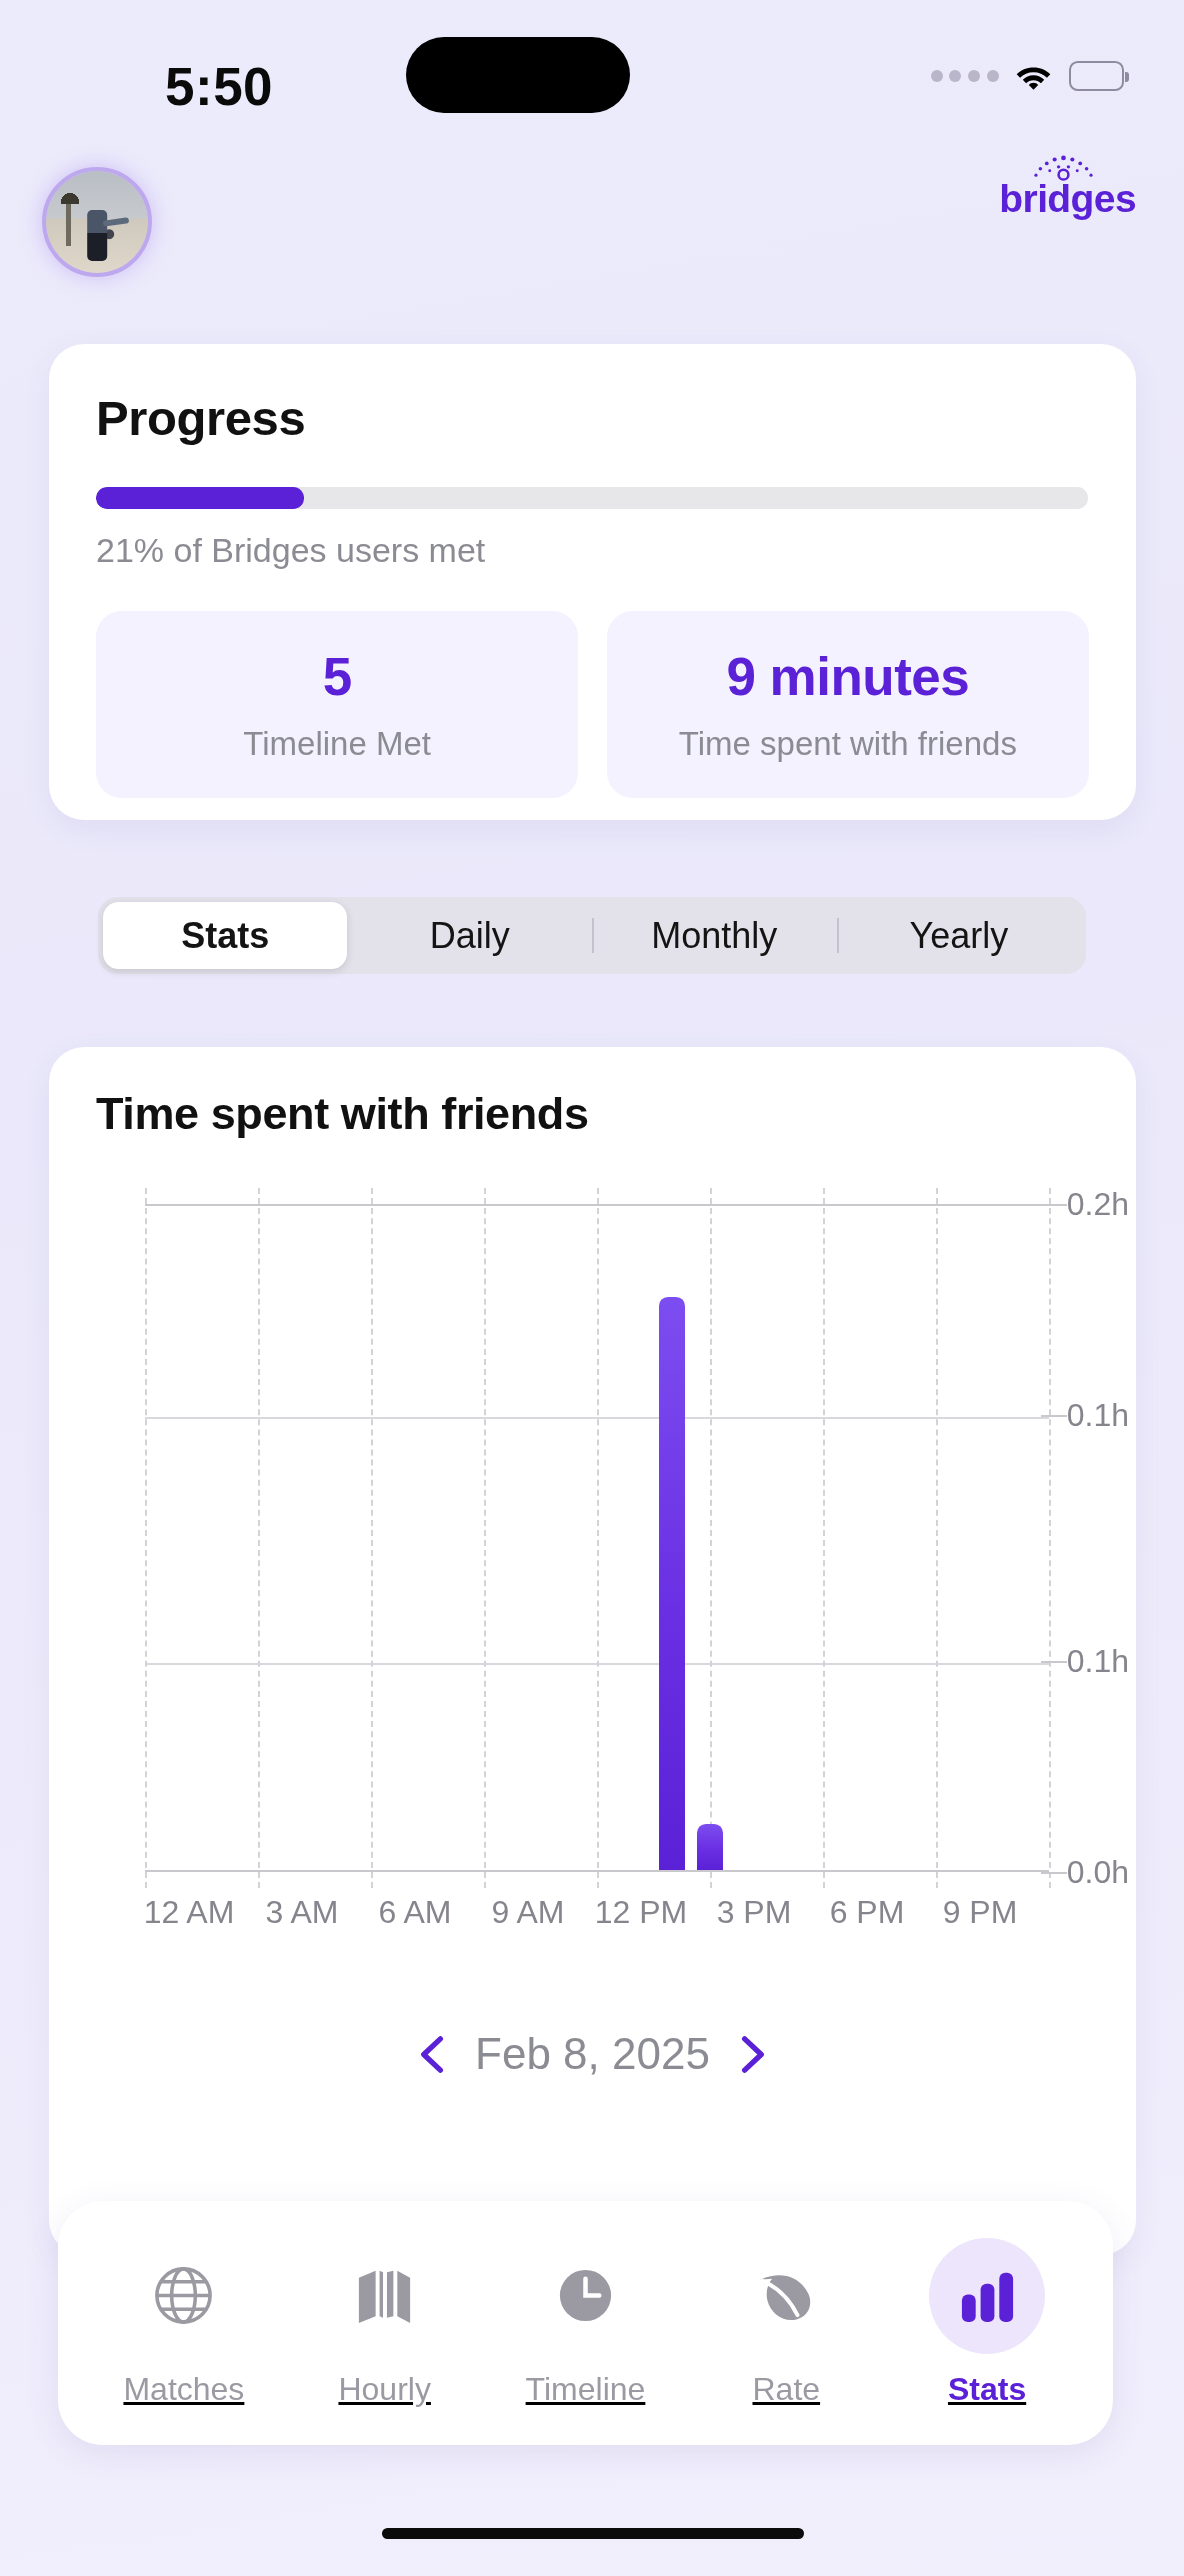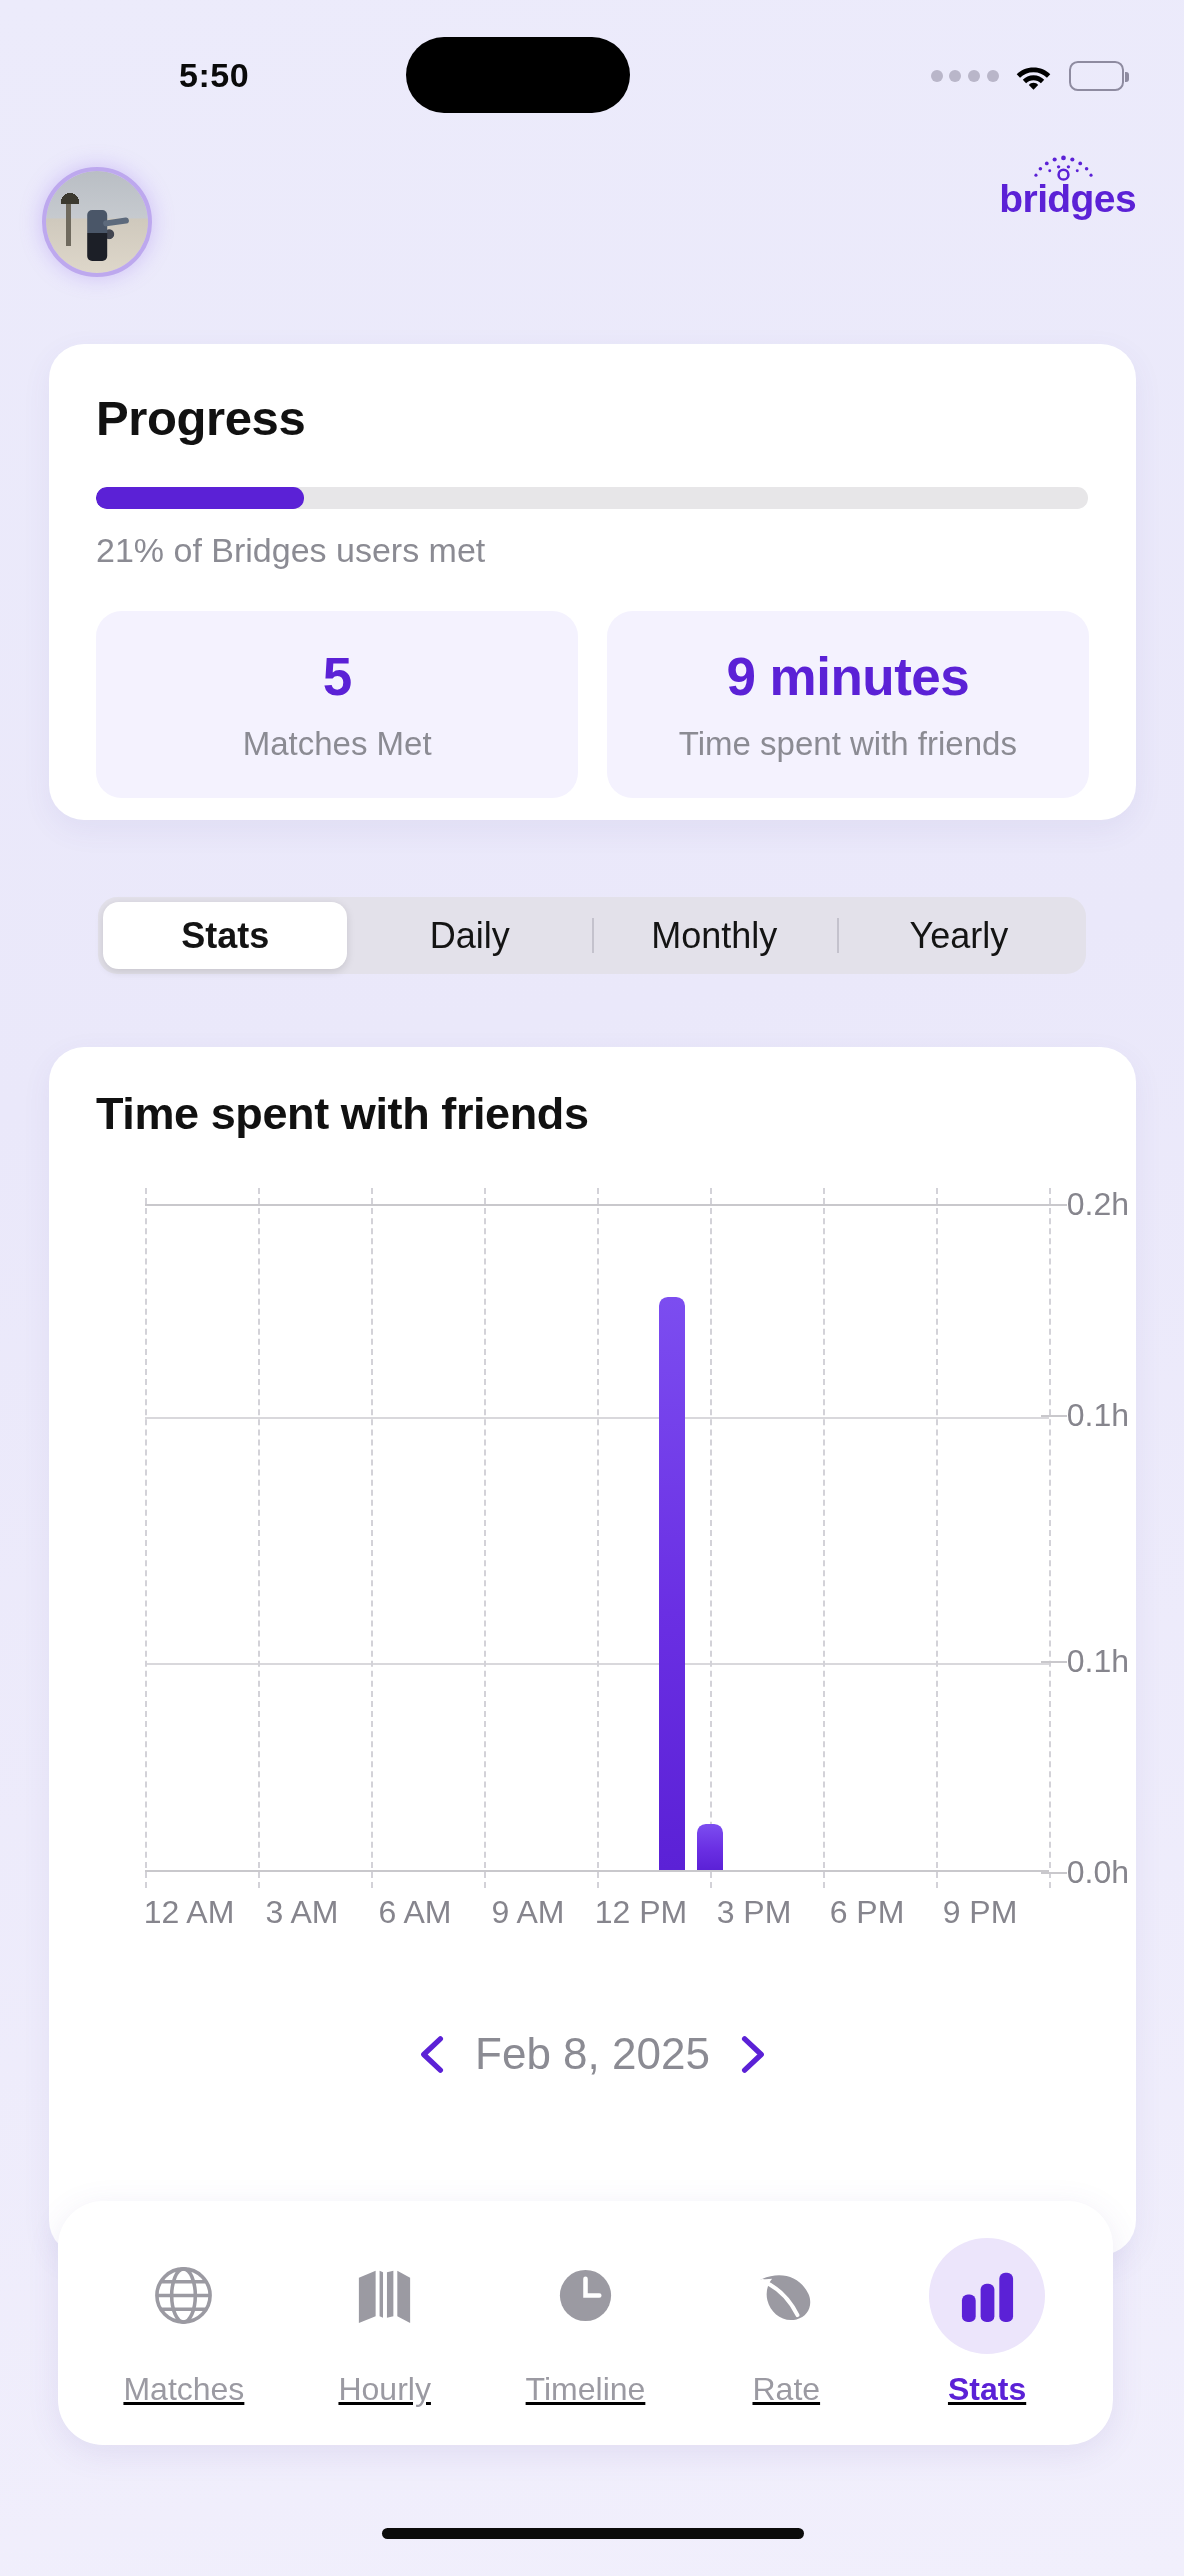--- a/index.html
+++ b/index.html
@@ -10,22 +10,22 @@
     -webkit-font-smoothing: antialiased;
     position: relative;
     overflow: hidden;
   }
 
   
   .statusbar{
     position:absolute; top:0; left:0; width:1185px; height:147px;
   }
   .sb-time{
-    position:absolute; left:179px; top:56px;
-    font-size:34px; font-weight:700; color:#0a0a0a; letter-spacing:0.5px;
+    position:absolute; left:165px; top:56px;
+    font-size:53px; font-weight:700; color:#0a0a0a; letter-spacing:0.5px;
   }
   .dynamic-island{
     position:absolute; left:406px; top:37px; width:224px; height:76px;
     background:#000; border-radius:39px;
   }
   .sb-right{
     position:absolute; right:61px; top:61px;
     display:flex; align-items:center; gap:15.7px;
   }
   .cell-dots{ display:flex; gap:6.9px; align-items:center; }
@@ -254,21 +254,21 @@
 
 <div class="card progress-card">
   <div class="progress-title">Progress</div>
   <div class="bar-track">
     <div class="bar-fill" id="progress-fill" style="width: 21%;"></div>
   </div>
   <div class="bar-caption">21% of Bridges users met</div>
   <div class="stat-row">
     <div class="stat-box">
       <div class="stat-value">5</div>
-      <div class="stat-label">Matches Met</div>
+      <div class="stat-label">Timeline Met</div>
     </div>
     <div class="stat-box">
       <div class="stat-value">9 minutes</div>
       <div class="stat-label">Time spent with friends</div>
     </div>
   </div>
 </div>
 
 <div class="segmented" id="segmented">
     <div class="seg active">

